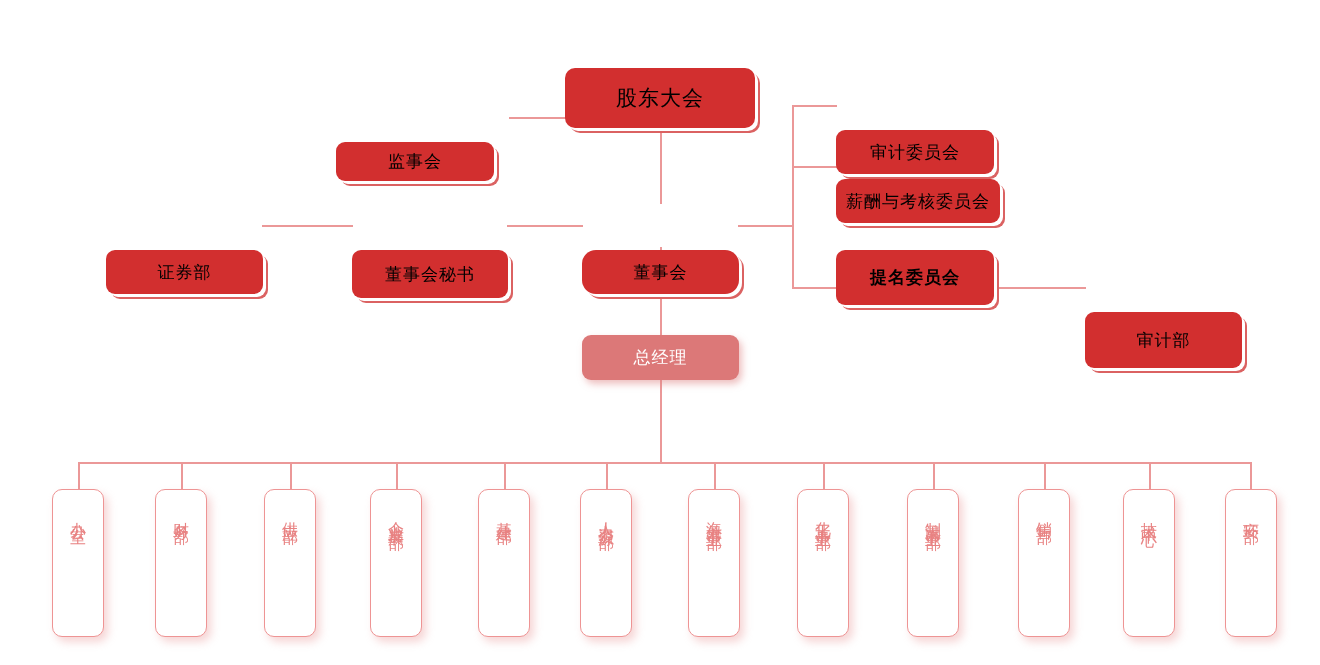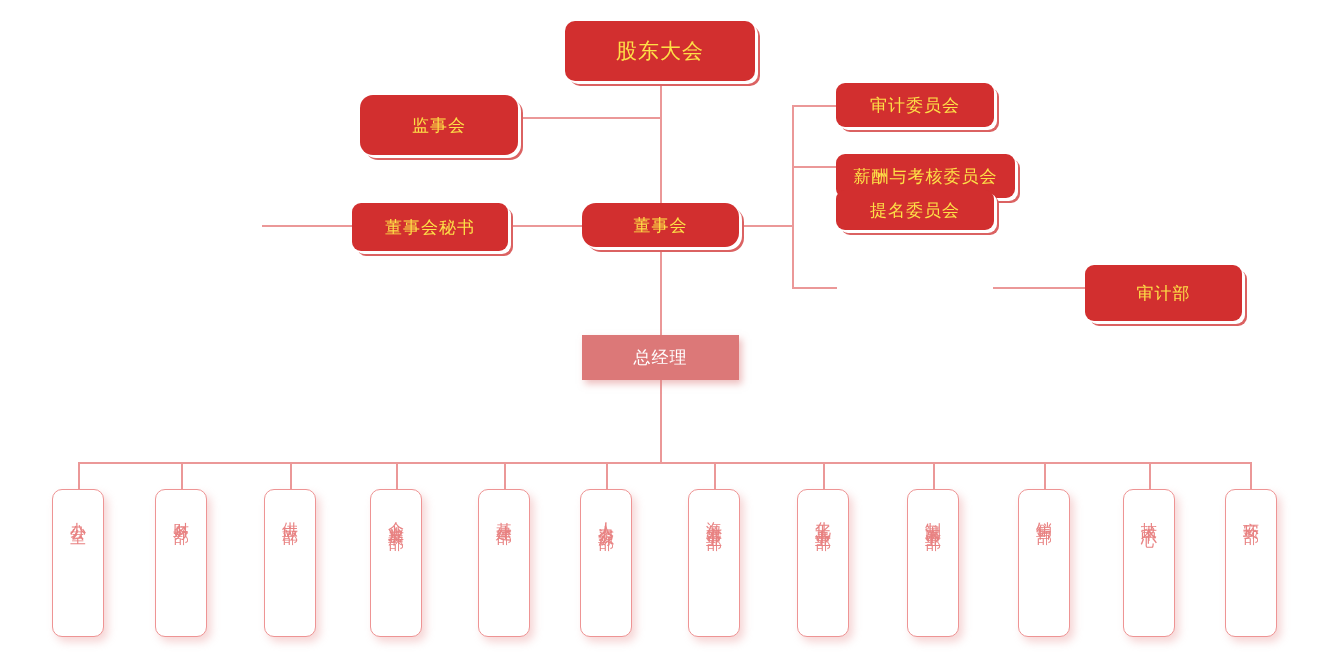--- a/index.html
+++ b/index.html
@@ -7,34 +7,35 @@
     position:relative;
     width:1320px;height:665px;
     background:#ffffff;
     font-family:"DejaVu Sans","Liberation Sans",sans-serif;
     overflow:hidden;
   }
   
   .node-red{
     position:absolute;
     background:#D22F2F;
-    color:#fde047;
+    color:#000000;
     border-radius:9px;
     display:flex;align-items:center;justify-content:center;
     font-size:17px;
     letter-spacing:1px;
     box-shadow:3px 3px 0 0 #ffffff, 5px 5px 0 0 #DB6262;
     z-index:3;
+    margin-top:47px;
   }
   .node-root{font-size:21px;border-radius:10px;}
   .node-gm{
     position:absolute;
     background:#DC7878;
     color:#ffffff;
-    border-radius:0;
+    border-radius:9px;
     display:flex;align-items:center;justify-content:center;
     font-size:17px;letter-spacing:1px;
     box-shadow:3px 4px 7px rgba(222,130,130,0.5);
     z-index:3;
   }
   
   .dept{
     position:absolute;
     width:52px;height:148px;
     background:#ffffff;
@@ -87,32 +88,33 @@
   <div class="vline" style="left:606px;top:462px;height:28px;"></div>
   <div class="vline" style="left:714px;top:462px;height:28px;"></div>
   <div class="vline" style="left:823px;top:462px;height:28px;"></div>
   <div class="vline" style="left:933px;top:462px;height:28px;"></div>
   <div class="vline" style="left:1044px;top:462px;height:28px;"></div>
   <div class="vline" style="left:1149px;top:462px;height:28px;"></div>
   <div class="vline" style="left:1250px;top:462px;height:28px;"></div>
 
   <div class="node-red node-root" style="left:565px;top:21px;width:190px;height:60px;">股东大会</div>
 
-  <div class="node-red" style="left:360px;top:95px;width:158px;height:60px;border-radius:13px;">监事会</div>
+  <div class="node-red" style="left:336px;top:95px;width:158px;height:39px;">监事会</div>
 
+  <div class="node-red" style="left:106px;top:203px;width:157px;height:44px;">证券部</div>
 
   <div class="node-red" style="left:352px;top:203px;width:156px;height:48px;">董事会秘书</div>
 
   <div class="node-red" style="left:582px;top:203px;width:157px;height:44px;border-radius:14px;">董事会</div>
 
   <div class="node-red" style="left:836px;top:83px;width:158px;height:44px;">审计委员会</div>
 
-  <div class="node-red" style="left:836px;top:154px;width:179px;height:44px;">薪酬与考核委员会</div>
+  <div class="node-red" style="left:836px;top:132px;width:164px;height:44px;">薪酬与考核委员会</div>
 
-  <div class="node-red" style="left:836px;top:190px;width:158px;height:40px;">提名委员会</div>
+  <div class="node-red" style="left:836px;top:203px;width:158px;height:55px;font-weight:bold;">提名委员会</div>
 
 
   <div class="node-red" style="left:1085px;top:265px;width:157px;height:56px;">审计部</div>
 
   <div class="node-gm" style="left:582px;top:335px;width:157px;height:45px;">总经理</div>
 
   <div class="dept" style="left:52px;top:489px;">
     <span>办公室</span>
     </div>
   <div class="dept" style="left:155px;top:489px;">

